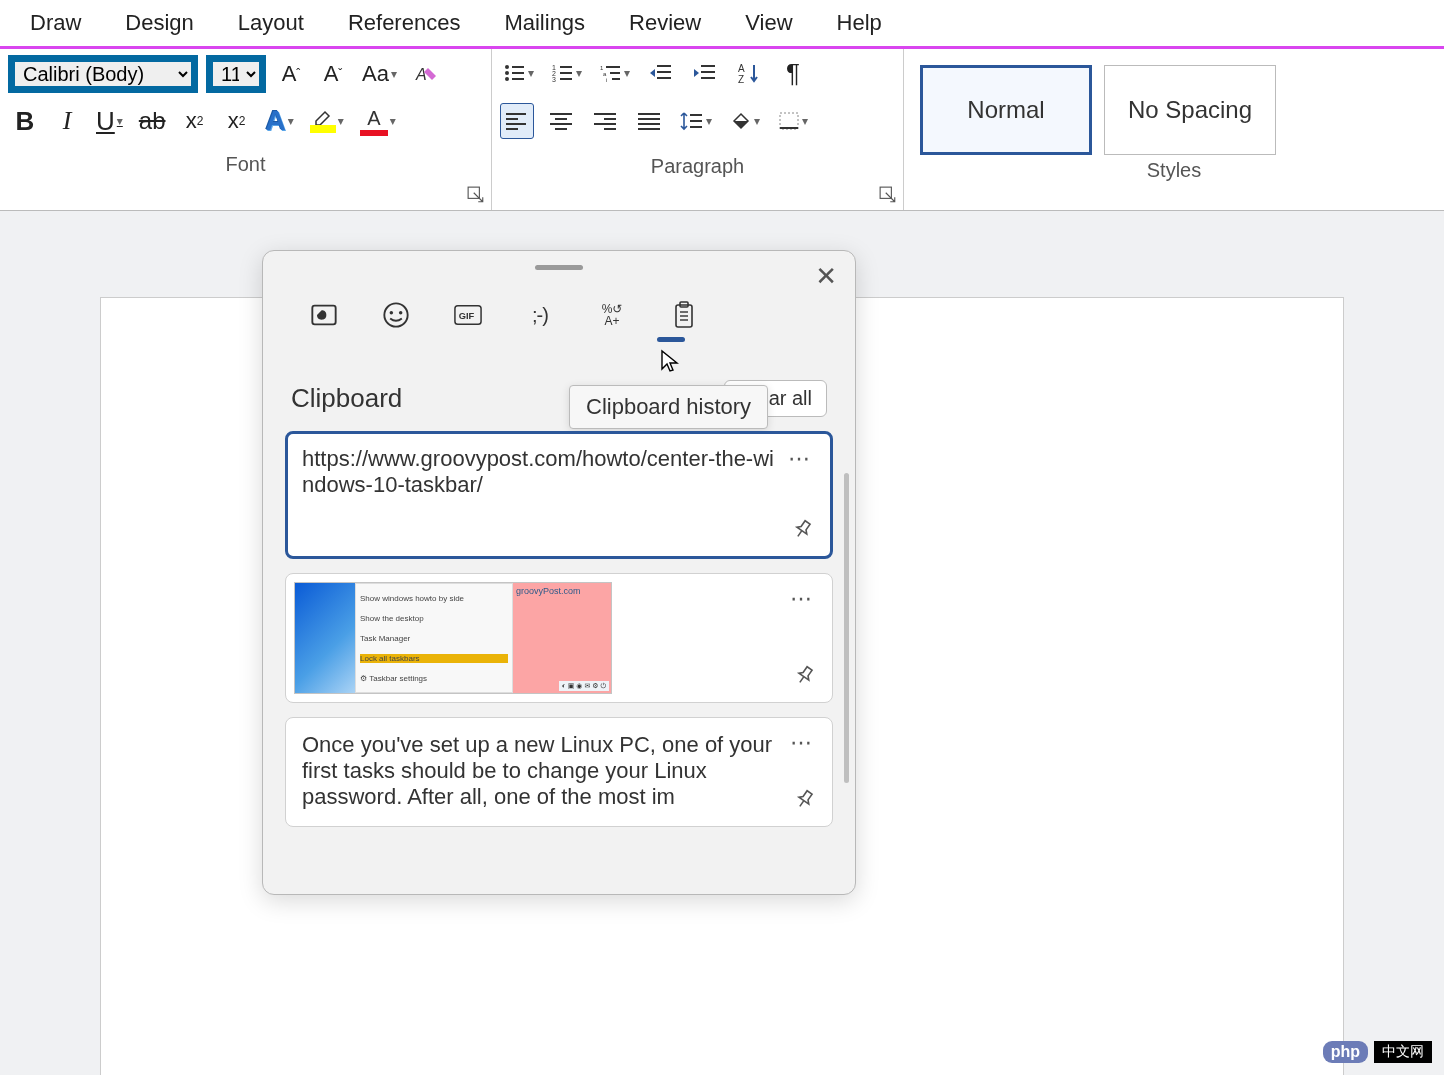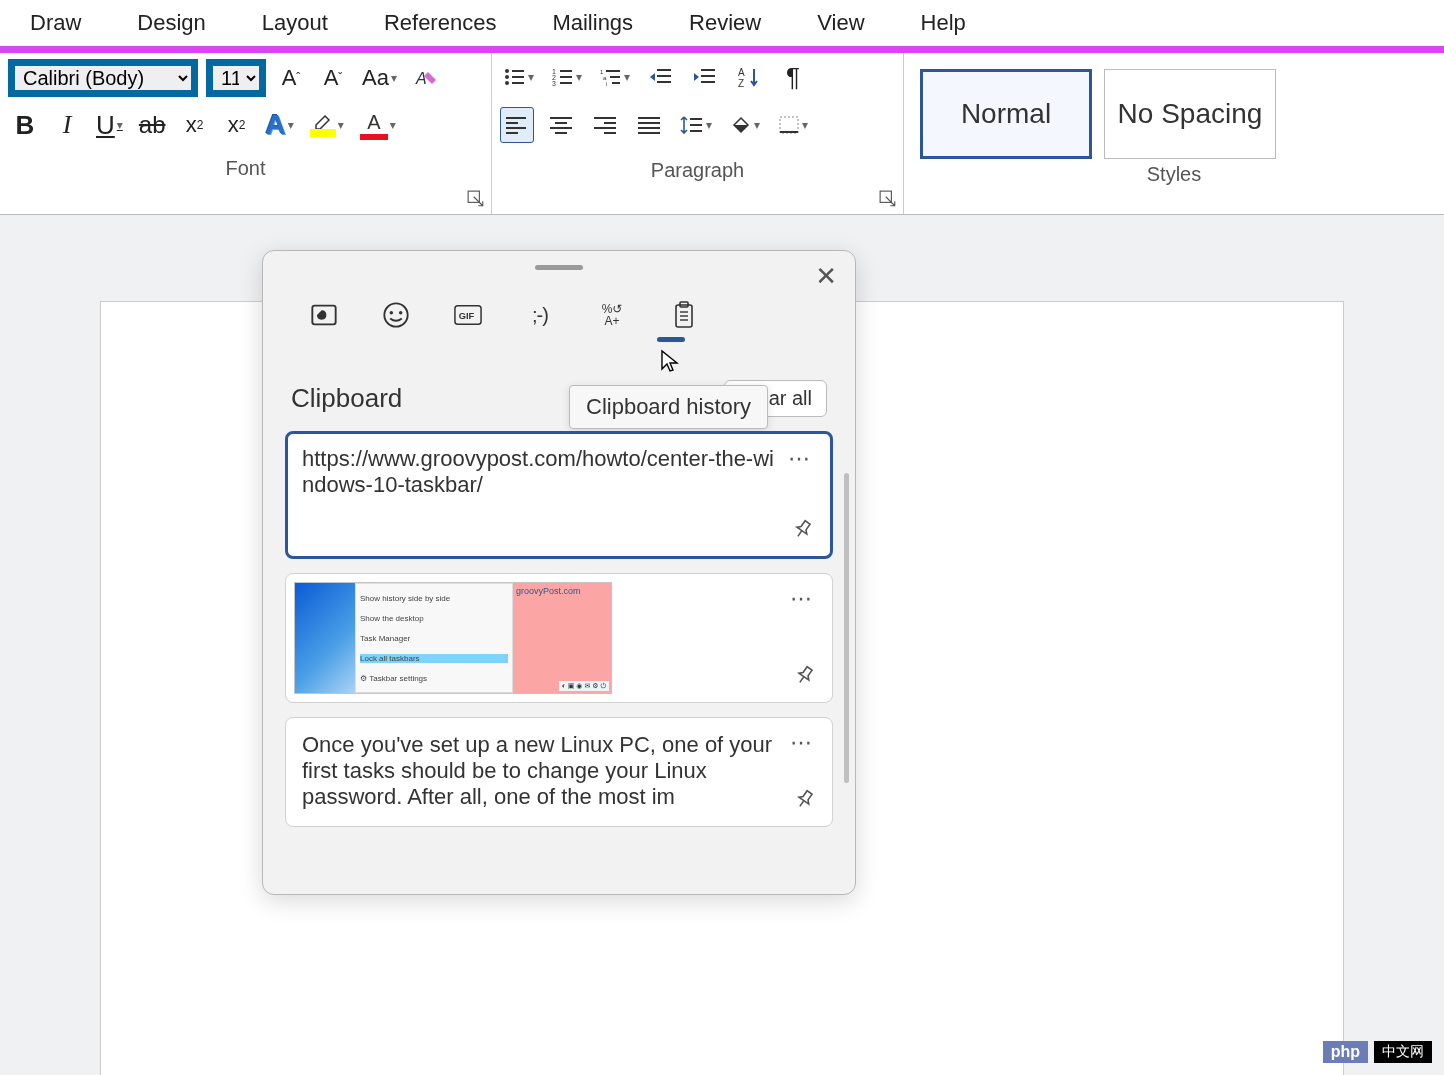--- a/index.html
+++ b/index.html
@@ -9,23 +9,23 @@
     background: #fff;
     width: 1444px;
     height: 1075px;
     overflow: hidden;
     position: relative;
   }
   
   .menu-bar {
     display: flex;
     padding: 6px 8px;
-    gap: 12px;
+    gap: 0;
     font-size: 22px;
-    border-bottom: 7px solid #d946ef;
+    border-bottom: 3px solid #d946ef;
   }
   .menu-item {
     padding: 4px 22px;
     cursor: default;
     color: #222;
   }
   
   .ribbon {
     display: flex;
     background: #fff;
@@ -103,21 +103,21 @@
   .align-active {
     border: 1px solid #2b579a;
     background: #e1ecf9;
     border-radius: 3px;
   }
   .style-tiles { display: flex; gap: 12px; padding: 10px 8px 0 8px; }
   .style-tile {
     width: 172px; height: 90px;
     border: 1px solid #bbb;
     display: flex; align-items: center; justify-content: center;
-    font-size: 28px; color: #333;
+    font-size: 24px; color: #333;
   }
   .style-tile.active { border: 3px solid #2b579a; background: #f4f8fe; }
   
   .doc-area {
     background: #f0f1f3;
     height: 880px;
     position: relative;
   }
   .page {
     position: absolute;
@@ -249,41 +249,41 @@
   }
   .thumb-menu {
     width: 158px;
     background: #f8f8f8;
     border: 1px solid #ddd;
     font-size: 8px;
     color: #444;
     padding: 4px;
     display: flex; flex-direction: column; justify-content: space-around;
   }
-  .thumb-menu .hl { background: #7dd3fc; }
+  .thumb-menu .hl { background: #eab308; }
   .thumb-right {
     flex: 1;
     background: #fca5a5;
     position: relative;
   }
   .thumb-right-label { font-size: 9px; color: #2b5a8a; padding: 3px; }
   .thumb-tray {
     position: absolute; bottom: 2px; right: 2px;
     font-size: 7px; color: #333; background: #eef3f8;
     padding: 1px 3px;
   }
   .watermark {
     position: absolute;
     right: 12px; bottom: 12px;
     display: flex; align-items: center; gap: 6px;
   }
   .watermark .php-badge {
     background: #6C7CB7; color: #fff;
     font-weight: 700; font-size: 16px;
-    padding: 2px 8px; border-radius: 0;
+    padding: 2px 8px; border-radius: 9px;
   }
   .watermark .cn-badge {
     background: #000; color: #fff;
     font-size: 14px; padding: 2px 8px;
   }
   .icon-svg { display: inline-block; vertical-align: middle; }
 </style>
 </head>
 <body>
 
@@ -552,21 +552,21 @@
         <svg width="22" height="22" viewBox="0 0 22 22">
             <path d="M8 3 L14 3 L14 10 L17 13 L5 13 L8 10 Z M11 13 V20" fill="none" stroke="#555" stroke-width="1.6" transform="rotate(35 11 11)"></path>
           </svg>
       </div>
     </div>
 
     <div class="clip-item" style="padding:8px">
       <div class="clip-img-thumb">
         <div class="thumb-left"></div>
         <div class="thumb-menu">
-          <div>Show history side by side</div>
+          <div>Show windows howto by side</div>
           <div>Show the desktop</div>
           <div>Task Manager</div>
           <div class="hl">Lock all taskbars</div>
           <div>⚙ <span>Taskbar settings</span></div>
         </div>
         <div class="thumb-right">
           <div class="thumb-right-label">groovyPost.com</div>
           <div class="thumb-tray">◐ ▣ ◉ ✉ ⚙ ⏻</div>
         </div>
       </div>

